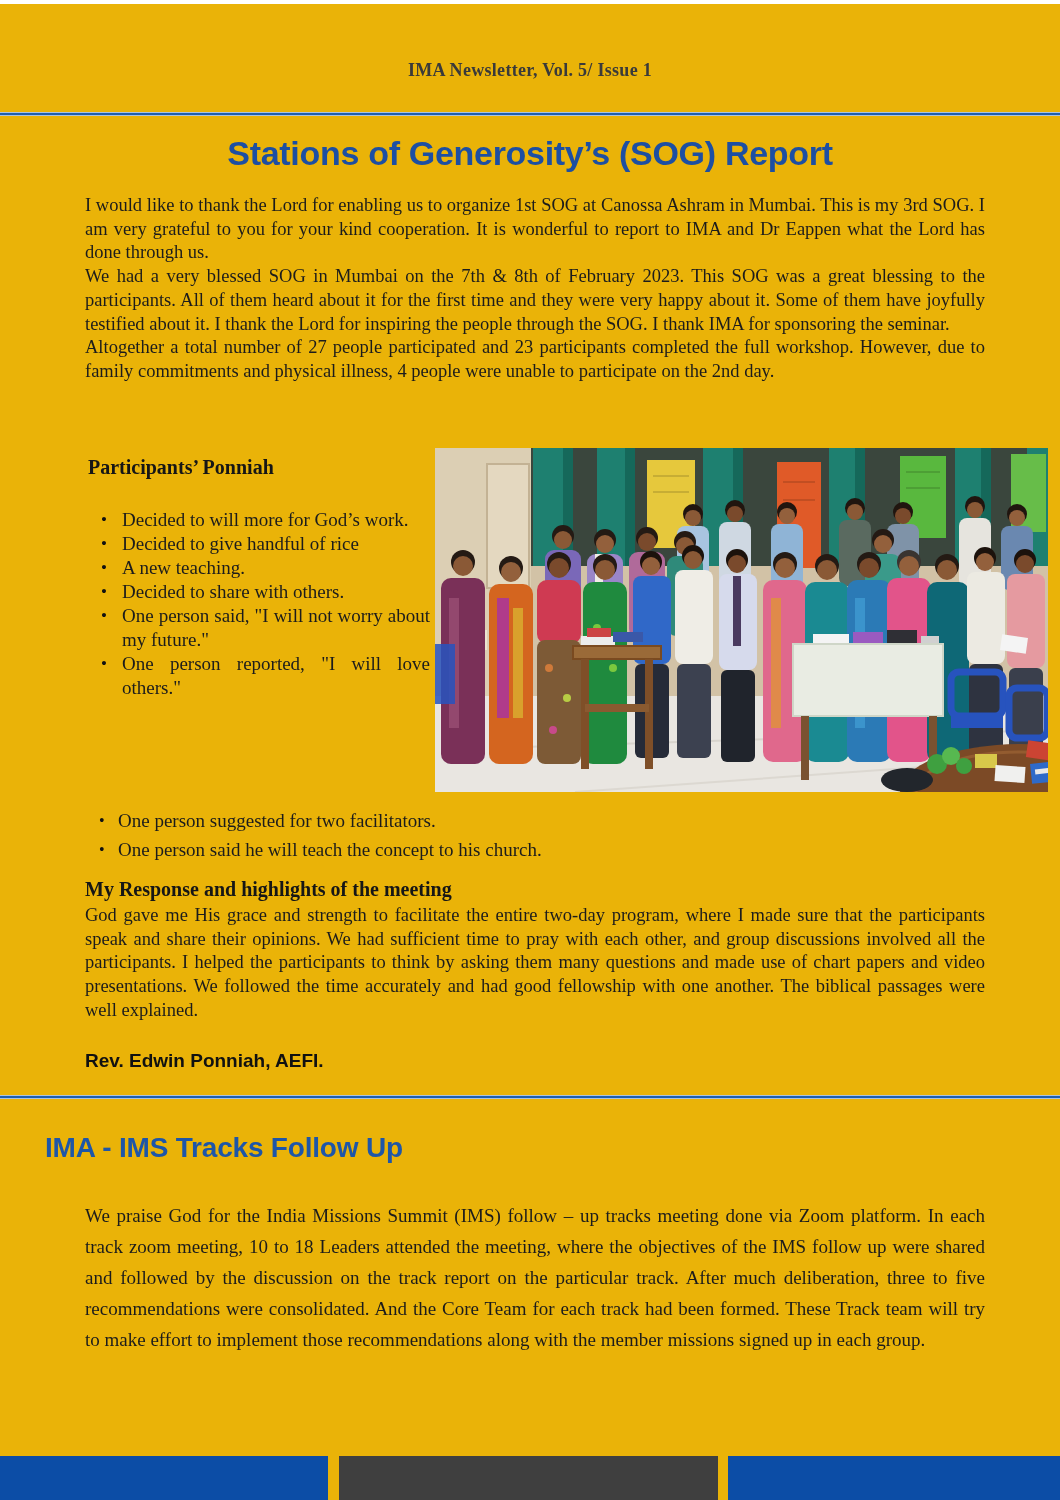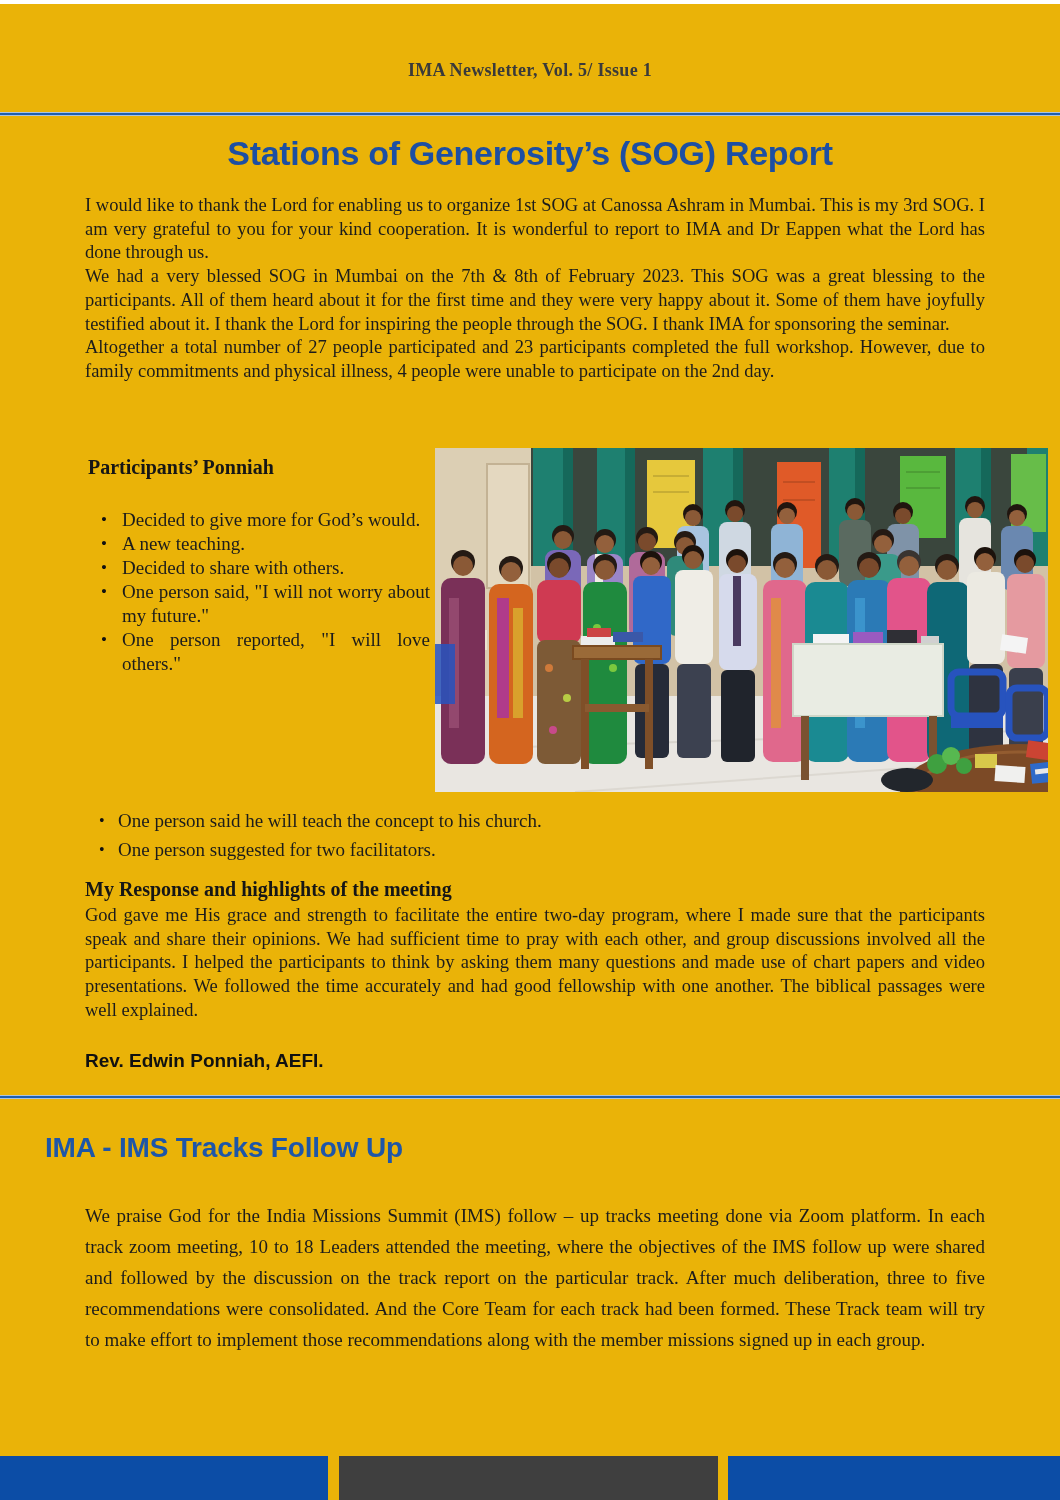--- a/index.html
+++ b/index.html
@@ -105,21 +105,22 @@
 
   <div class="intro">
     <p>I would like to thank the Lord for enabling us to organize 1st SOG at Canossa Ashram in Mumbai. This is my 3rd SOG. I am very grateful to you for your kind cooperation. It is wonderful to report to IMA and Dr Eappen what the Lord has done through us.</p>
     <p>We had a very blessed SOG in Mumbai on the 7th &amp; 8th of February 2023. This SOG was a great blessing to the participants. All of them heard about it for the first time and they were very happy about it. Some of them have joyfully testified about it. I thank the Lord for inspiring the people through the SOG. I thank IMA for sponsoring the seminar.</p>
     <p>Altogether a total number of 27 people participated and 23 participants completed the full workshop. However, due to family commitments and physical illness, 4 people were unable to participate on the 2nd day.</p>
   </div>
 
   <h2 class="col-heading participants-heading">Participants’ Ponniah</h2>
 
   <ul class="bullets">
-    <li>Decided to give more for God’s would.</li>
+    <li>Decided to will more for God’s work.</li>
+    <li>Decided to give handful of rice</li>
     <li>A new teaching.</li>
     <li>Decided to share with others.</li>
     <li>One person said, "I will not worry about my future."</li>
     <li>One person reported, "I will love others."</li>
   </ul>
 
   <figure class="photo" role="img" aria-label="Group photograph of SOG workshop participants standing in a classroom with green curtains, colored chart papers on the windows, wooden tables and blue chairs">
     <svg viewBox="0 0 613 344" preserveAspectRatio="none">
 
       <rect x="0" y="0" width="613" height="250" fill="#d2c2a6"></rect>
@@ -357,22 +358,22 @@
         <rect x="540" y="306" width="22" height="14" fill="#d8c84a"></rect>
         <rect x="560" y="318" width="30" height="16" fill="#f0f0ee" transform="rotate(4 575 326)"></rect>
         <rect x="592" y="294" width="26" height="17" fill="#cc4433" transform="rotate(8 605 302)"></rect>
         <rect x="596" y="314" width="36" height="20" fill="#2f6ac8" transform="rotate(-6 614 324)"></rect>
         <rect x="600" y="320" width="28" height="5" fill="#e8e8e8" transform="rotate(-6 614 322)"></rect>
       </g>
     </svg>
   </figure>
 
   <ul class="bullets-wide">
+    <li>One person suggested for two facilitators.</li>
     <li>One person said he will teach the concept to his church.</li>
-    <li>One person suggested for two facilitators.</li>
   </ul>
 
   <h2 class="col-heading myresponse-heading">My Response and highlights of the meeting</h2>
 
   <p class="myresponse-body">God gave me His grace and strength to facilitate the entire two-day program, where I made sure that the participants speak and share their opinions. We had sufficient time to pray with each other, and group discussions involved all the participants. I helped the participants to think by asking them many questions and made use of chart papers and video presentations. We followed the time accurately and had good fellowship with one another. The biblical passages were well explained.</p>
 
   <div class="signature">Rev. Edwin Ponniah, AEFI.</div>
 
   <div class="rule rule-mid"></div>
 

